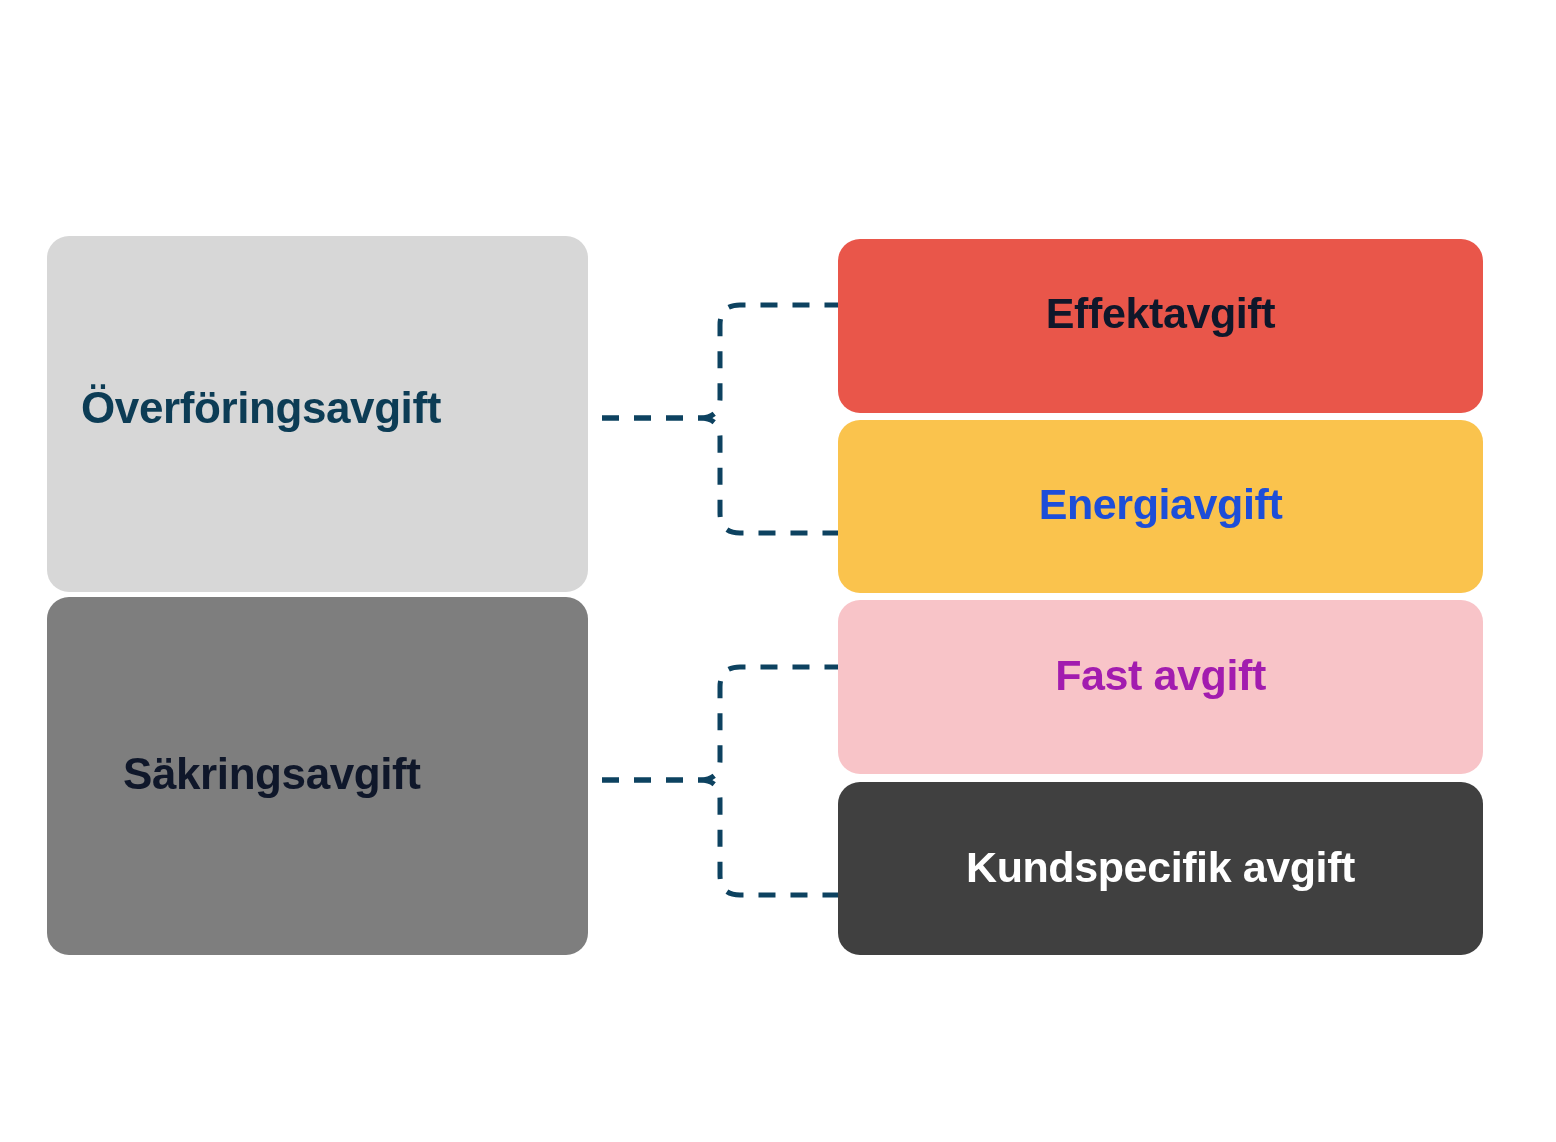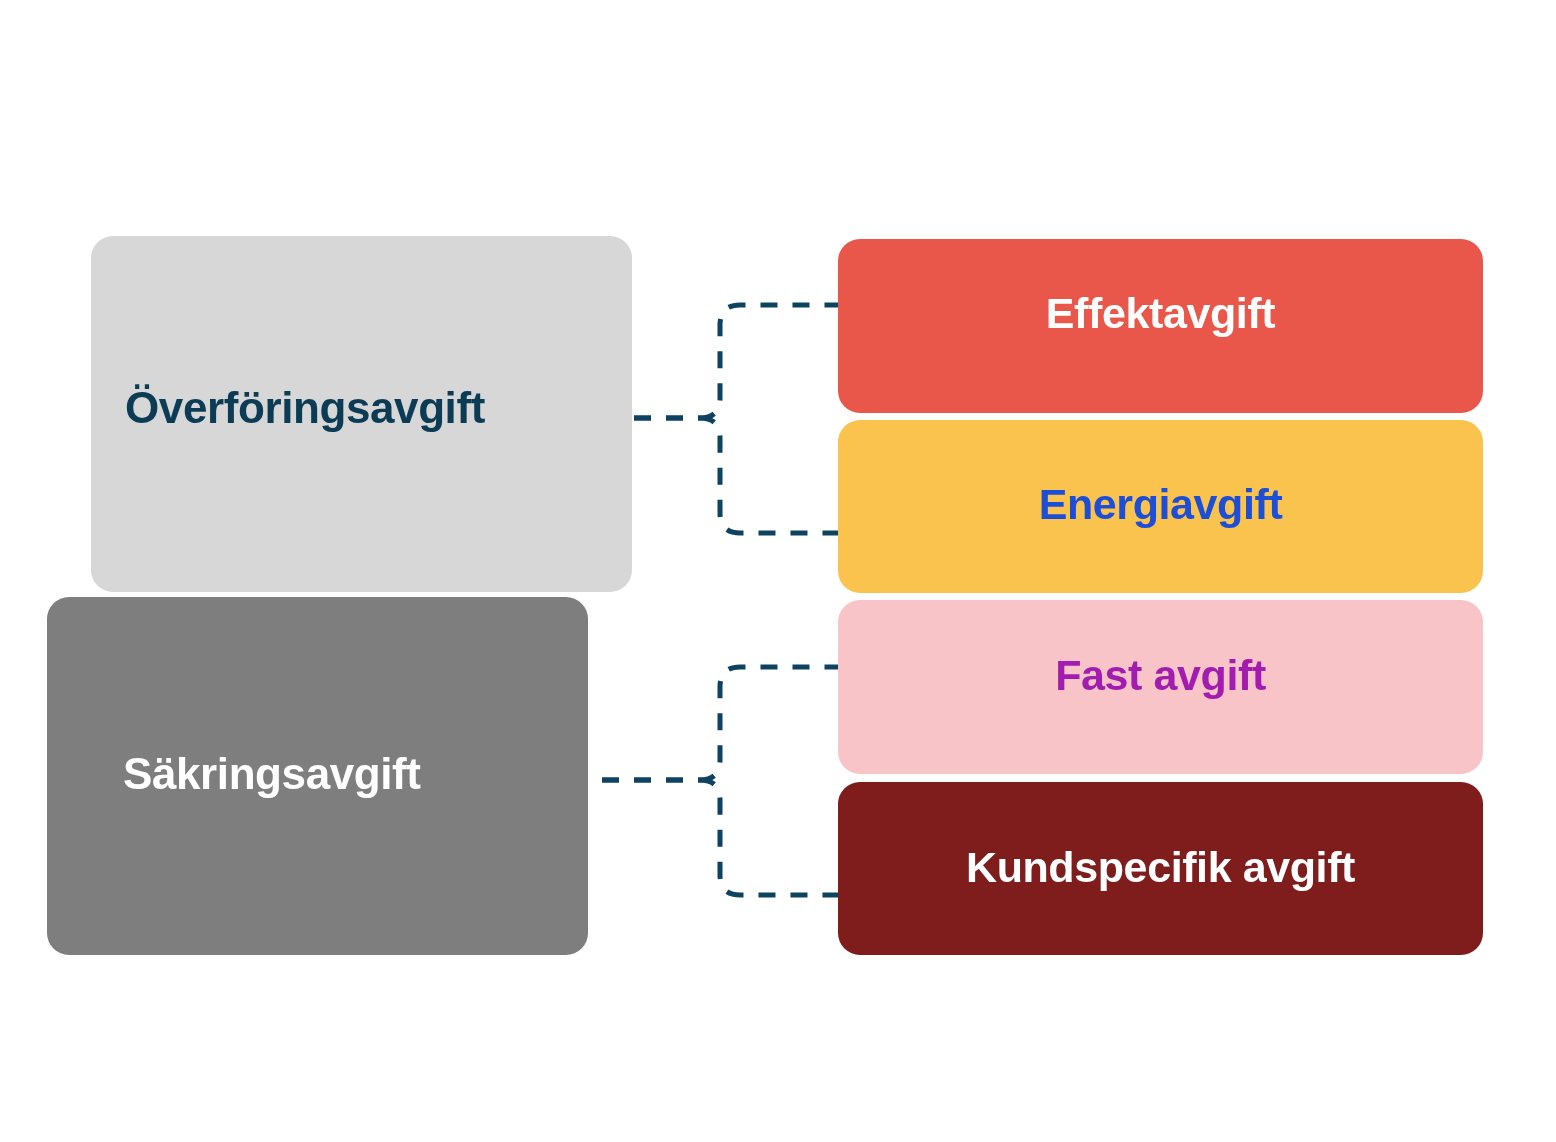--- a/index.html
+++ b/index.html
@@ -36,56 +36,55 @@
   
   .parent {
     left: 47px;
     width: 541px;
     justify-content: flex-start;
   }
   #node-overforingsavgift {
     top: 236px;
     height: 356px;
     background: #d7d7d7;
-    margin-left: 44px;
   }
   #node-overforingsavgift .node-label {
     color: #0c3c55;
     font-size: 44px;
     padding-left: 34px;
     transform: translateY(-6px);
   }
   #node-sakringsavgift {
     top: 597px;
     height: 358px;
     background: #7e7e7e;
   }
   #node-sakringsavgift .node-label {
-    color: #ffffff;
+    color: #0f172a;
     font-size: 44px;
     padding-left: 76px;
     transform: translateY(-2px);
   }
 
   
   .child {
     left: 838px;
     width: 645px;
     justify-content: center;
   }
   .child .node-label {
     font-size: 43px;
   }
   #node-effektavgift {
     top: 239px;
     height: 174px;
     background: #e9564a;
   }
   #node-effektavgift .node-label {
-    color: #ffffff;
+    color: #0f172a;
     transform: translateY(-12px);
   }
   #node-energiavgift {
     top: 420px;
     height: 173px;
     background: #fac34d;
   }
   #node-energiavgift .node-label {
     color: #1d4ed8;
     transform: translateY(-2px);
@@ -95,21 +94,21 @@
     height: 174px;
     background: #f8c4c8;
   }
   #node-fast-avgift .node-label {
     color: #a21caf;
     transform: translateY(-11px);
   }
   #node-kundspecifik-avgift {
     top: 782px;
     height: 173px;
-    background: #7f1d1d;
+    background: #404040;
   }
   #node-kundspecifik-avgift .node-label {
     color: #ffffff;
     transform: translateY(-1px);
   }
 
   
   #connectors {
     position: absolute;
     left: 0;

